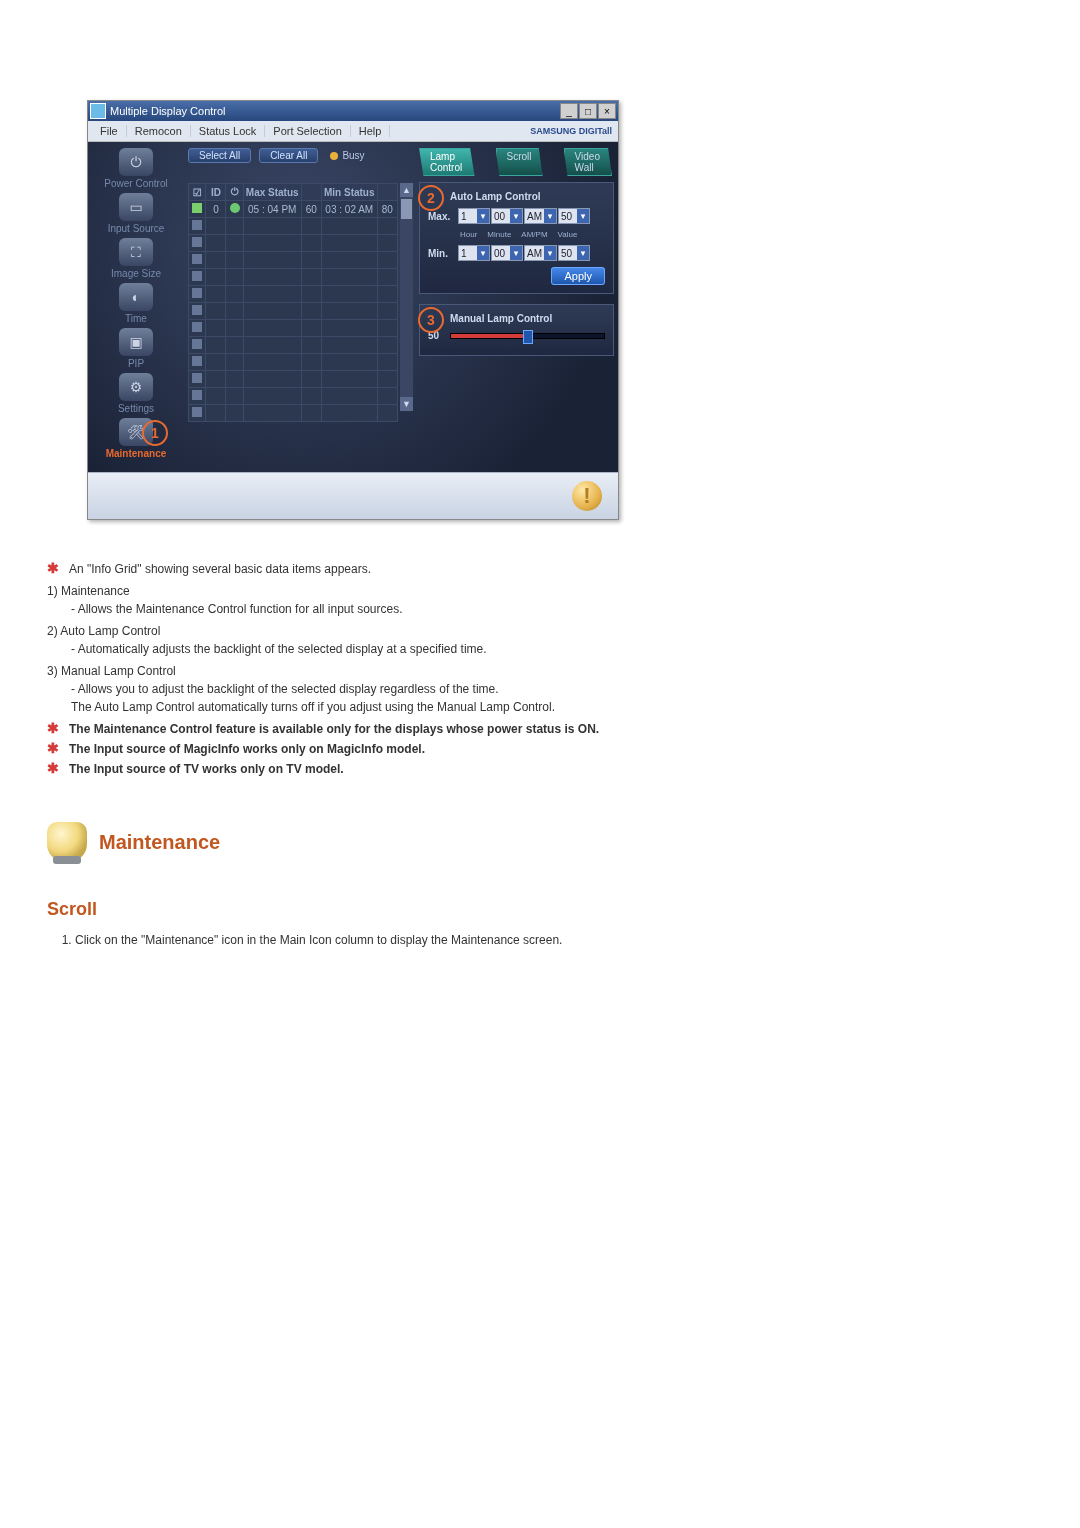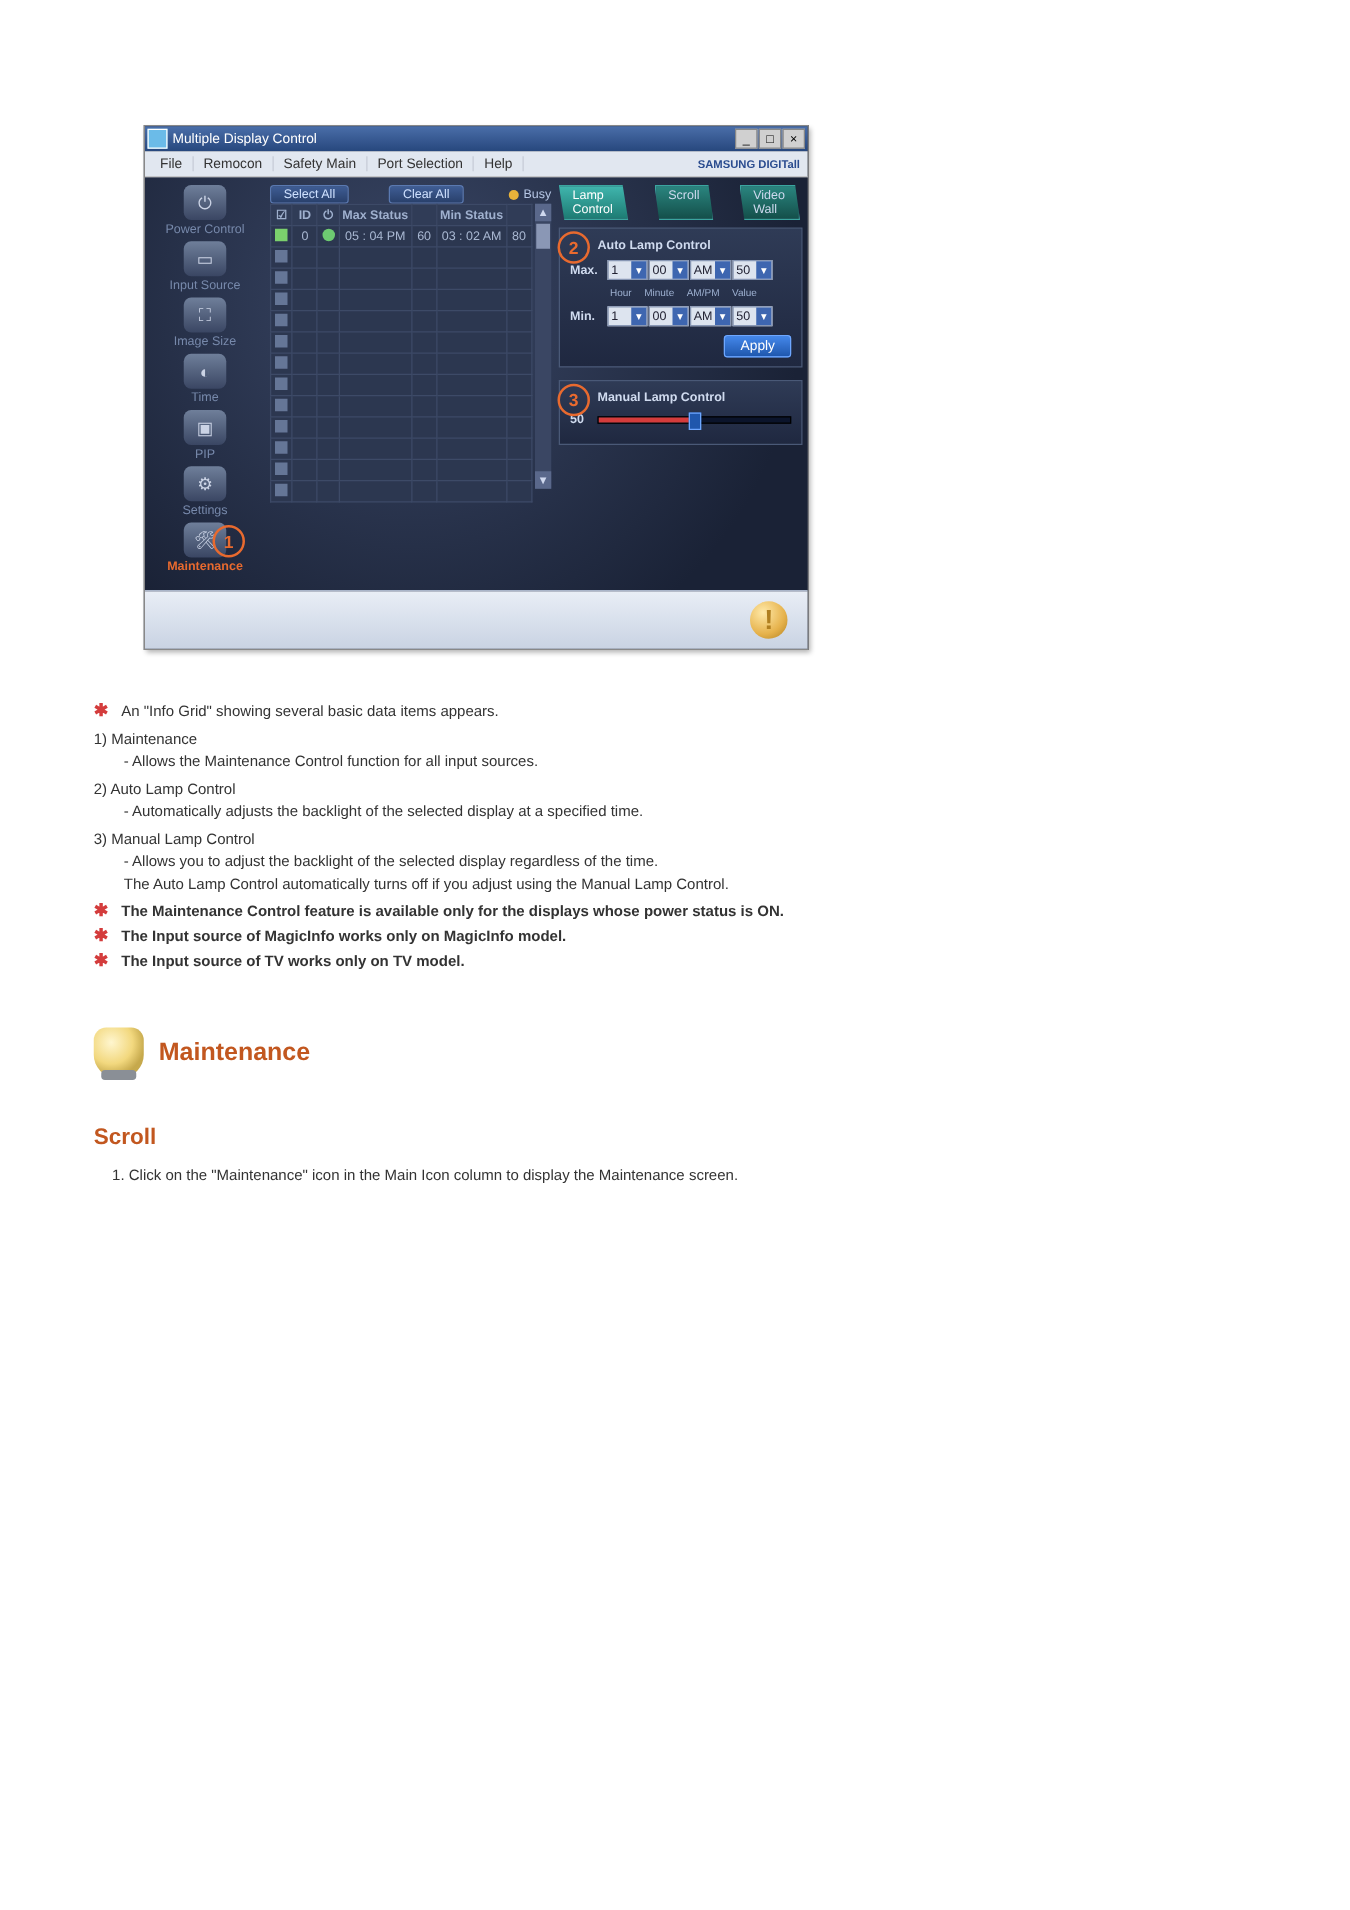--- a/index.html
+++ b/index.html
@@ -5,21 +5,21 @@
   body {
     margin: 0;
     background: #ffffff;
     font-family: Verdana, Arial, sans-serif;
     font-size: 12px;
     color: #333;
   }
   .page {
     width: 1080px;
     margin: 0 auto;
-    padding: 100px 70px 200px 75px;
+    padding: 100px 70px 200px 47px;
     box-sizing: border-box;
   }
   
   .app-window {
     width: 530px;
     margin-left: 40px;
     border: 1px solid #888;
     box-shadow: 2px 2px 4px rgba(0,0,0,.3);
     background: #2a3042;
   }
@@ -79,21 +79,21 @@
     display:flex; align-items:center; justify-content:center;
     font-weight:bold; font-size:14px;
   }
   .center-area {
     flex:1;
     display:flex;
     position:relative;
     padding: 6px 4px 4px 4px;
   }
   .grid-wrap { width: 225px; }
-  .top-actions { display:flex; align-items:center; gap:8px; margin-bottom:0;justify-content:space-between;}
+  .top-actions { display:flex; align-items:center; gap:8px; margin-bottom:20px;}
   .btn-3d {
     font-size:10px; color:#cfe1ff;
     padding:1px 10px;
     background: linear-gradient(#3f5d95,#29406b);
     border:1px solid #5a79b1; border-radius:3px;
   }
   .busy { color:#b6c6e4; font-size:10px; display:flex; align-items:center;}
   .busy .dot { width:8px; height:8px; background:#e8b23a; border-radius:50%; margin:0 4px;}
   table.info-grid {
     width:100%; border-collapse:collapse; font-size:10px; color:#a9b8d2;
@@ -197,21 +197,21 @@
     <div class="titlebar">
       <span class="t-icon"></span>
       <span class="t-title">Multiple Display Control</span>
       <span class="wbtn">_</span>
       <span class="wbtn">□</span>
       <span class="wbtn">×</span>
     </div>
     <div class="menubar">
       <span class="mitem">File</span>
       <span class="mitem">Remocon</span>
-      <span class="mitem">Safety Main</span>
+      <span class="mitem">Status Lock</span>
       <span class="mitem">Port Selection</span>
       <span class="mitem">Help</span>
       <span class="brand">SAMSUNG DIGITall</span>
     </div>
     <div class="app-body">
 
       <div class="sidebar" style="position:relative;">
         <div class="side-item">
           <div class="side-icon">⏻</div>
           <div class="side-label">Power Control</div>

